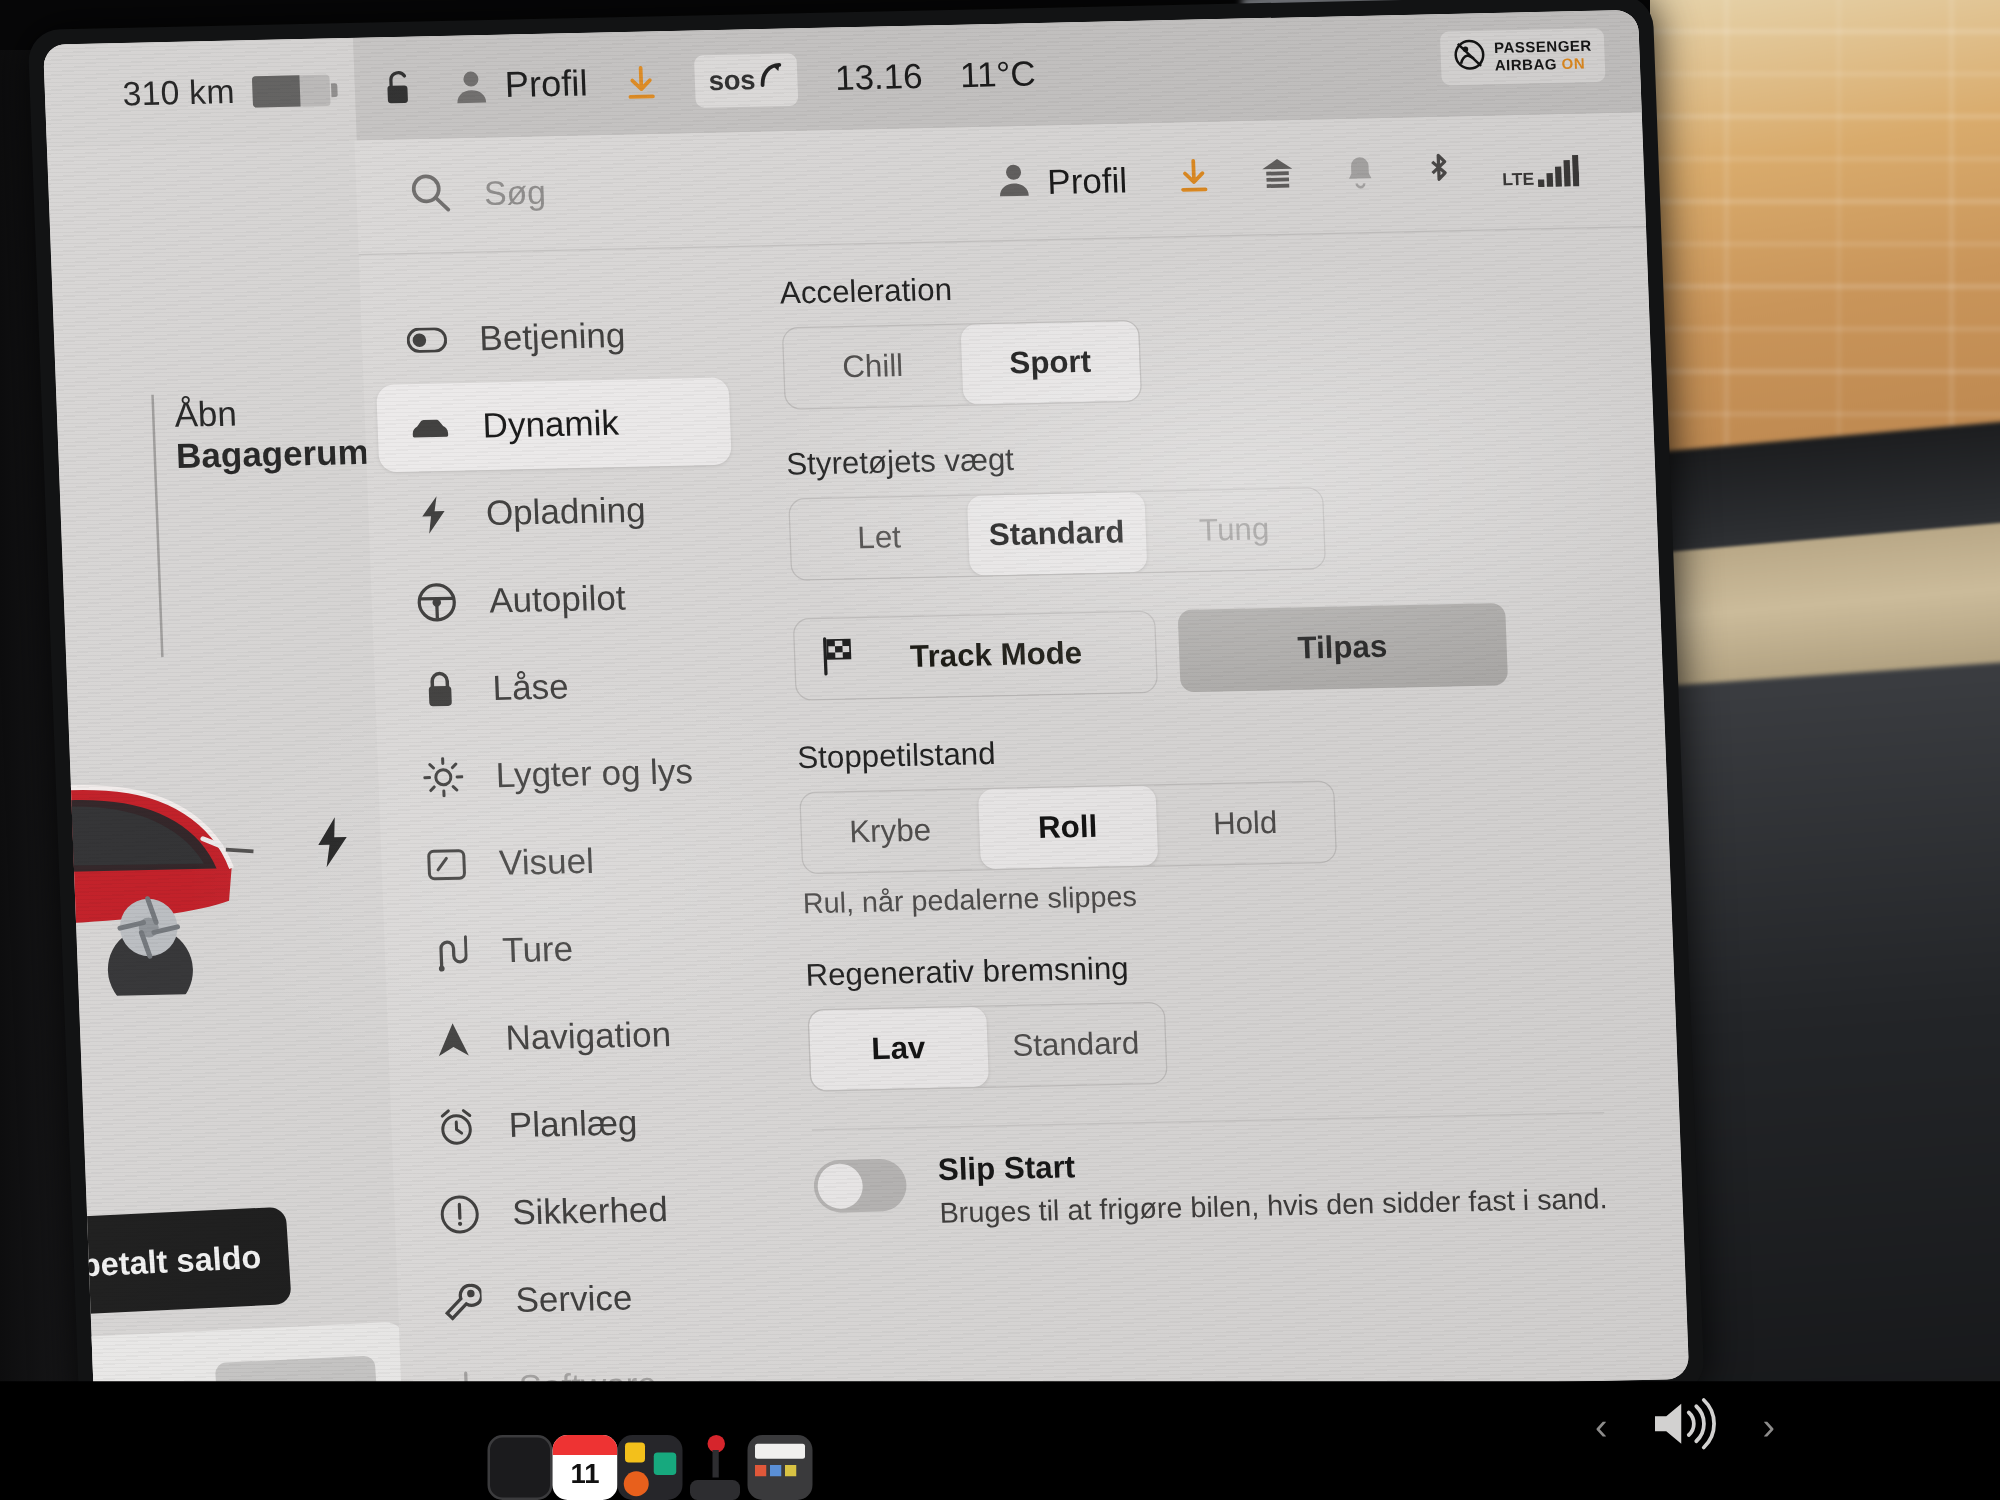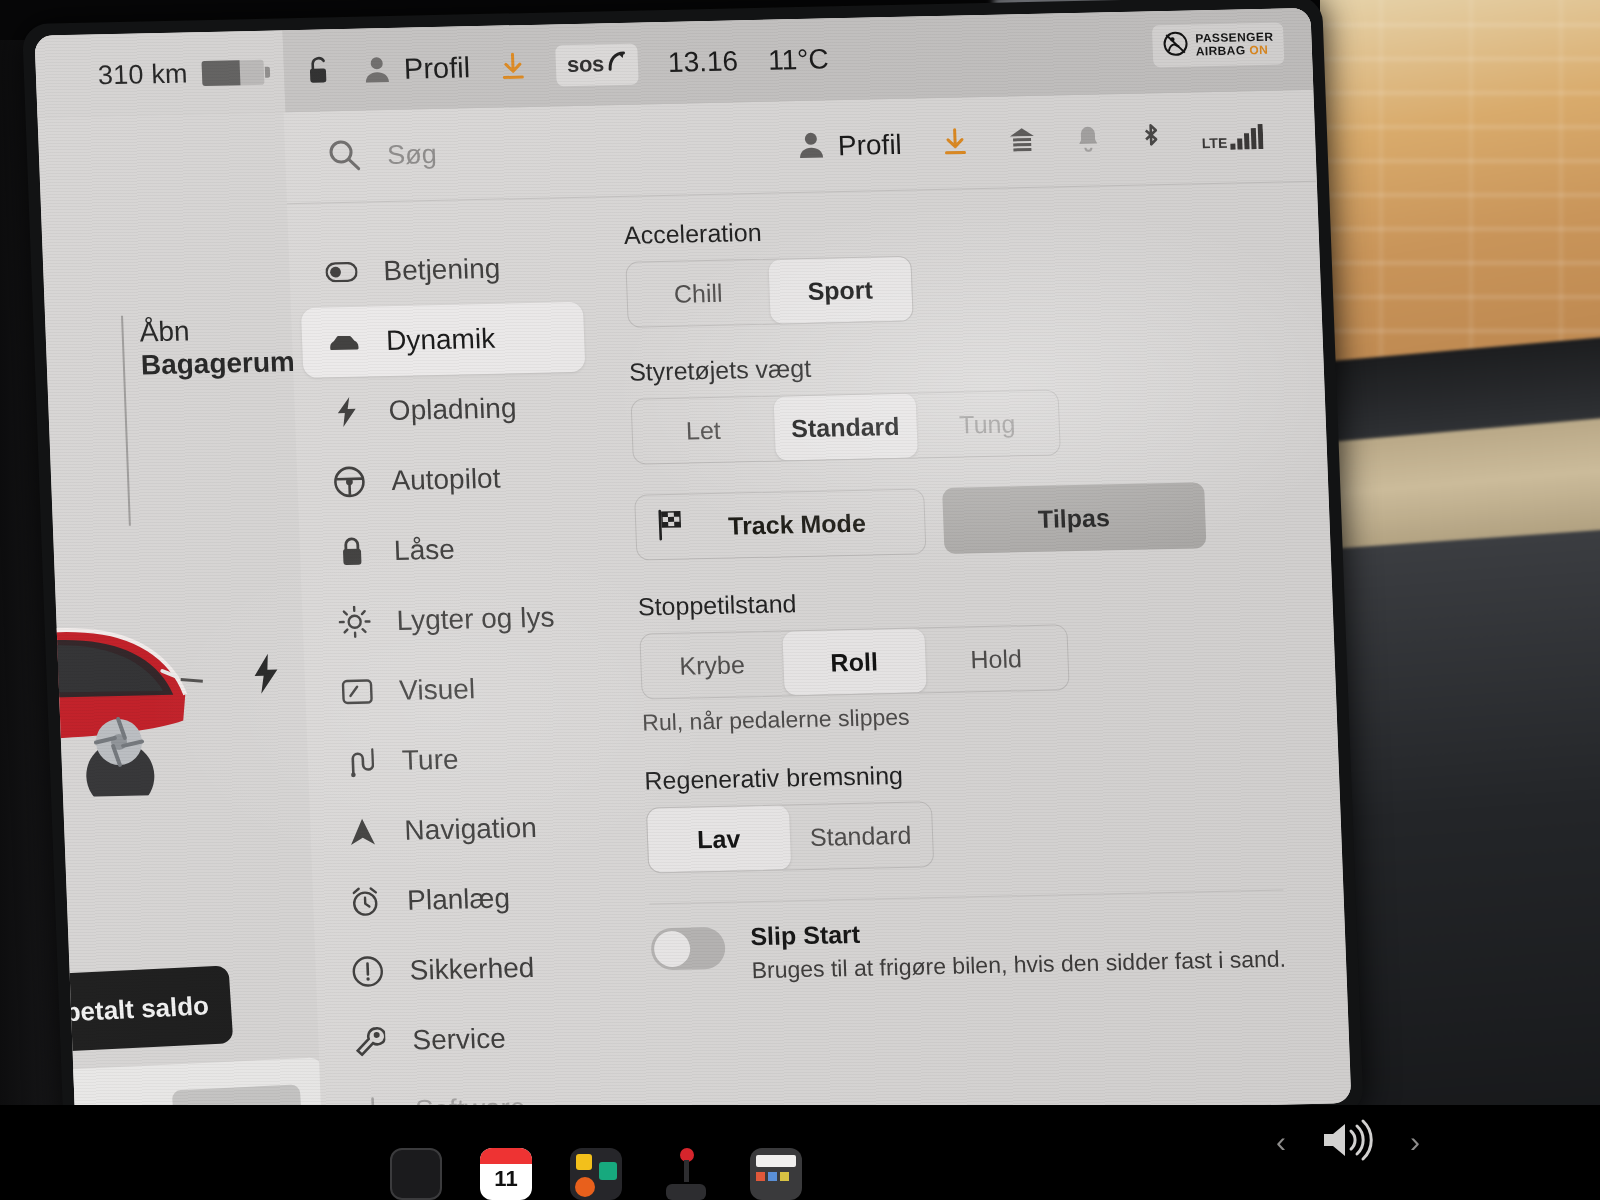--- a/index.html
+++ b/index.html
@@ -285,21 +285,21 @@
   }
   .toggle-text .t { font-size: 25px; color: #131313; font-weight: bold; }
   .toggle-text .d { font-size: 23px; color: #3d3b3a; margin-top: 6px; white-space: nowrap; }
 
   
   .taskbar {
     position: absolute; left: 0; bottom: 0; width: 100%; height: 95px;
     background: #000;
     z-index: 70;
   }
-  .tb-icons { position: absolute; left: 390px; bottom: 0; display: flex; align-items: flex-end; gap: 38px; }
+  .tb-icons { position: absolute; left: 390px; bottom: 0; display: flex; align-items: flex-end; }
   .tb-ico { width: 52px; height: 52px; border-radius: 12px; }
   .volume-grp {
     position: absolute; right: 180px; bottom: 34px;
     display: flex; align-items: center; gap: 34px; color: #d2d1d0;
   }
   .chev { font-size: 30px; color: #8d8c8b; }
 </style>
 </head>
 <body>
 

